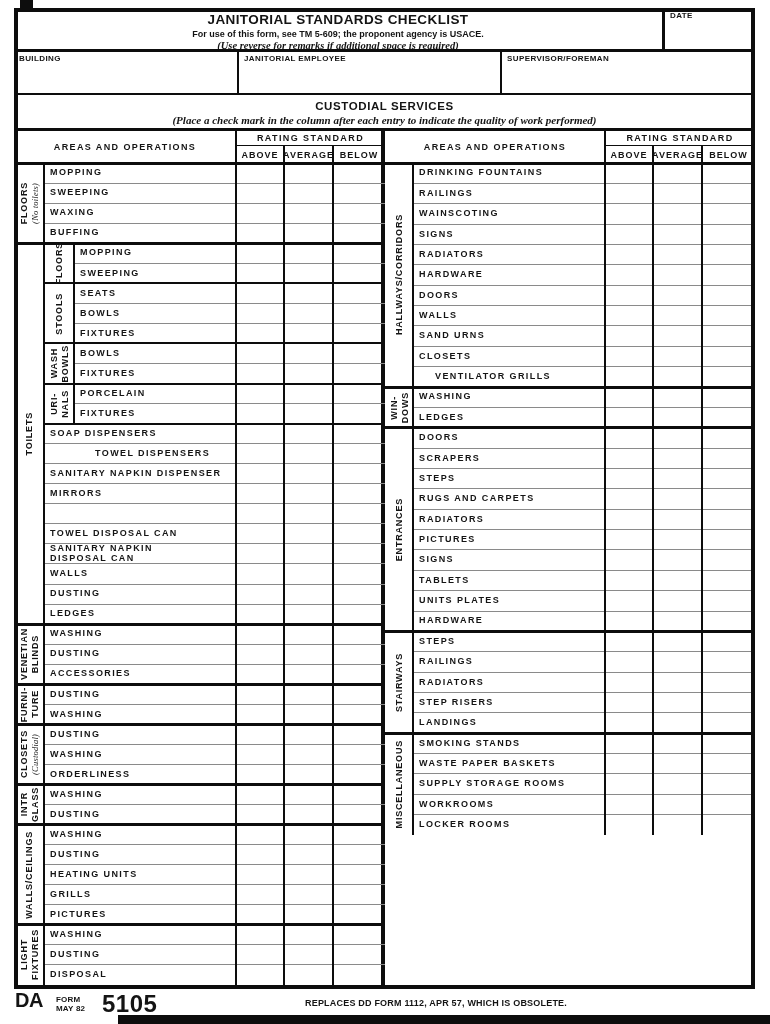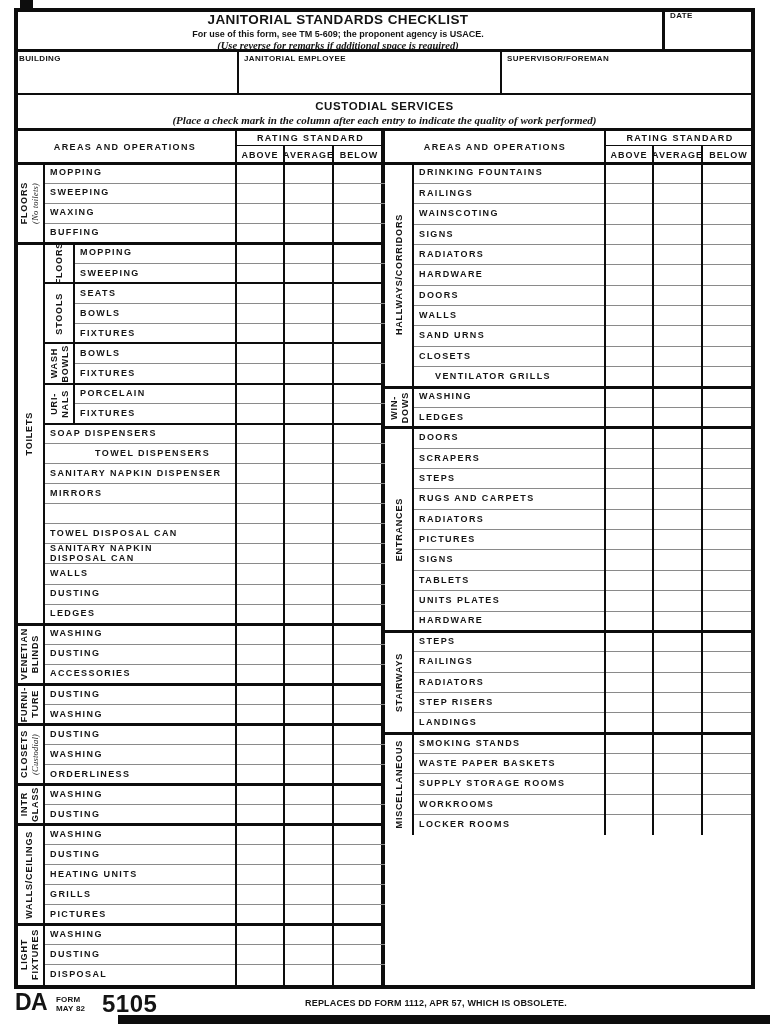--- a/index.html
+++ b/index.html
@@ -32,21 +32,21 @@
   .vcell{display:flex;flex-direction:row;align-items:center;justify-content:center;
          gap:1px;z-index:3;overflow:hidden;}
   .vtext{writing-mode:vertical-rl;transform:rotate(180deg);font-size:9px;font-weight:bold;
          letter-spacing:.8px;white-space:nowrap;}
   .vtext.it{font-family:"Liberation Serif", serif;font-style:italic;font-weight:normal;
             font-size:8.5px;letter-spacing:.2px;}
   
   .remarks-text{padding:5px 8px;font-size:10px;font-weight:bold;line-height:13px;}
   .remarks-text i{font-family:"Liberation Serif", serif;font-weight:bold;font-size:10.5px;}
   
-  .f-da{font-size:23px;font-weight:800;letter-spacing:-.5px;}
+  .f-da{font-size:20px;font-weight:800;letter-spacing:-.5px;}
   .f-stack{font-size:8px;font-weight:bold;line-height:8.5px;letter-spacing:.2px;}
   .f-num{font-size:24px;font-weight:800;letter-spacing:.5px;}
   .f-note{font-size:9px;font-weight:bold;letter-spacing:.2px;}
   .ink{background:#0d0d0d;}
 </style>
 </head>
 <body>
 
 <div id="page">
 

